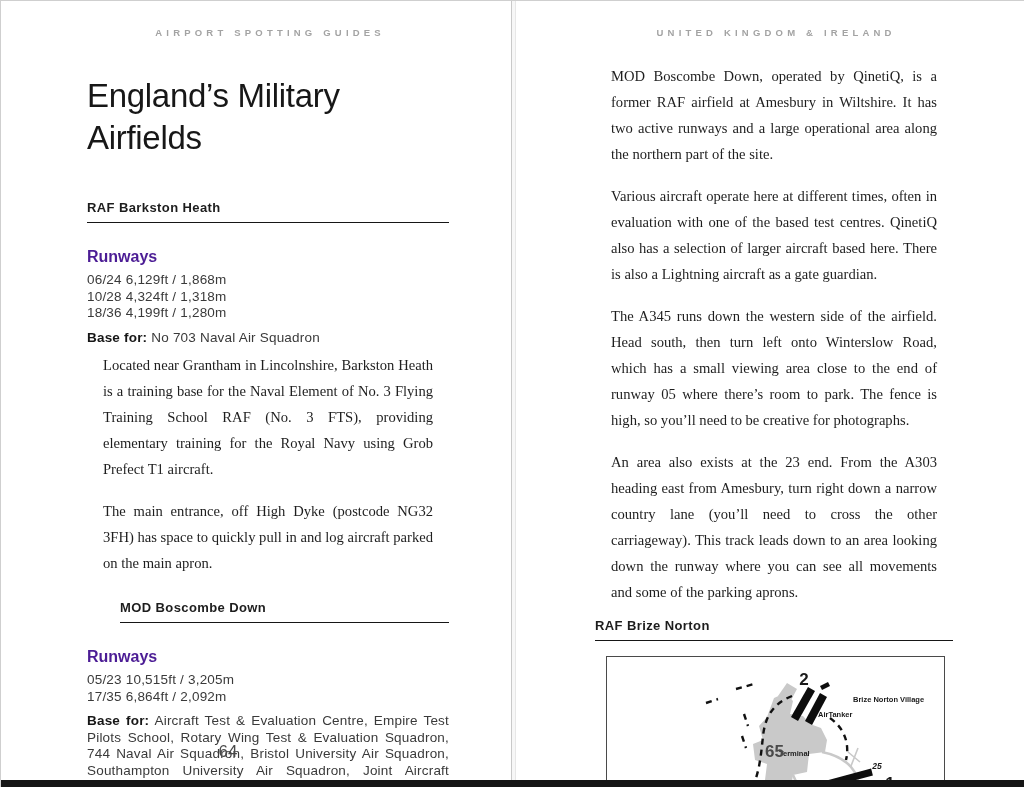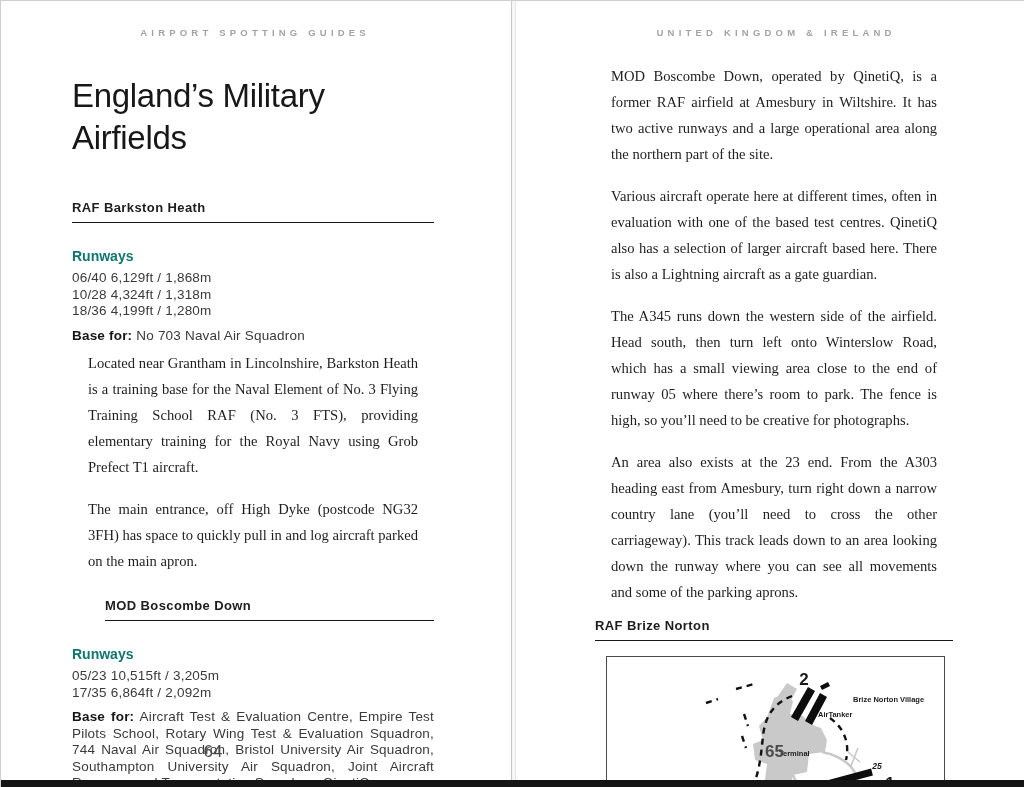--- a/index.html
+++ b/index.html
@@ -9,21 +9,21 @@
     width: 1024px;
     height: 787px;
     background: #ffffff;
     border-top: 1px solid #cfcfcf;
     border-left: 1px solid #cfcfcf;
     overflow: hidden;
     font-family: "Liberation Sans", sans-serif;
     color: #1f1f1f;
   }
   .page { position: absolute; top: 0; height: 780px; background: #ffffff; }
-  .page-left  { left: 1px;  width: 422px; }
+  .page-left  { left: 16px;  width: 422px; }
   .page-right { left: 515px; width: 509px; }
   .seam {
     position: absolute; top: 0; left: 510px; width: 5px; height: 780px;
     border-left: 1px solid #c9c9c9; border-right: 1px solid #e7e7e7;
     background: #f7f7f7;
   }
   .bottom-bar {
     position: absolute; left: 0; bottom: 0; width: 1024px; height: 7px;
     background: #151515;
   }
@@ -45,21 +45,21 @@
 
   .section-heading {
     font-size: 13px; font-weight: bold; letter-spacing: 0.4px; color: #1d1d1d;
     padding-bottom: 7px; border-bottom: 1.5px solid #161616;
   }
   .sec1-heading { margin-top: 41px; }
   .sec2-heading { margin-top: 24px; margin-left: 33px; }
   .rp-section-heading { margin-top: 12px; }
 
   .runways-label {
-    margin-top: 25px; font-size: 14px; font-weight: bold; color: #0f766e;
+    margin-top: 25px; font-size: 16px; font-weight: bold; color: #4c1d95;
   }
   .runway-list {
     margin-top: 6px; font-size: 13.5px; line-height: 16.5px;
     letter-spacing: 0.2px; color: #3a3a3a;
   }
   .base-for {
     margin-top: 8px; font-size: 13.5px; line-height: 16.5px;
     letter-spacing: 0.2px; color: #3a3a3a;
   }
   .base-for b { color: #161616; }
@@ -96,21 +96,21 @@
 
   <div class="page page-left">
     <div class="col">
       <div class="running-head">AIRPORT SPOTTING GUIDES</div>
 
       <h1 class="chapter-title">England’s Military Airfields</h1>
 
       <h2 class="section-heading sec1-heading">RAF Barkston Heath</h2>
       <div class="runways-label">Runways</div>
       <div class="runway-list">
-        <div>06/40 6,129ft / 1,868m</div>
+        <div>06/24 6,129ft / 1,868m</div>
         <div>10/28 4,324ft / 1,318m</div>
         <div>18/36 4,199ft / 1,280m</div>
       </div>
       <div class="base-for">
         <b>Base for:</b>
         <span>No 703 Naval Air Squadron</span>
       </div>
       <p class="serif-para lp-p1">Located near Grantham in Lincolnshire, Barkston Heath is a training base for the Naval Element of No. 3 Flying Training School RAF (No. 3 FTS), providing elementary training for the Royal Navy using Grob Prefect T1 aircraft.</p>
       <p class="serif-para lp-p2">The main entrance, off High Dyke (postcode NG32 3FH) has space to quickly pull in and log aircraft parked on the main apron.</p>
 

